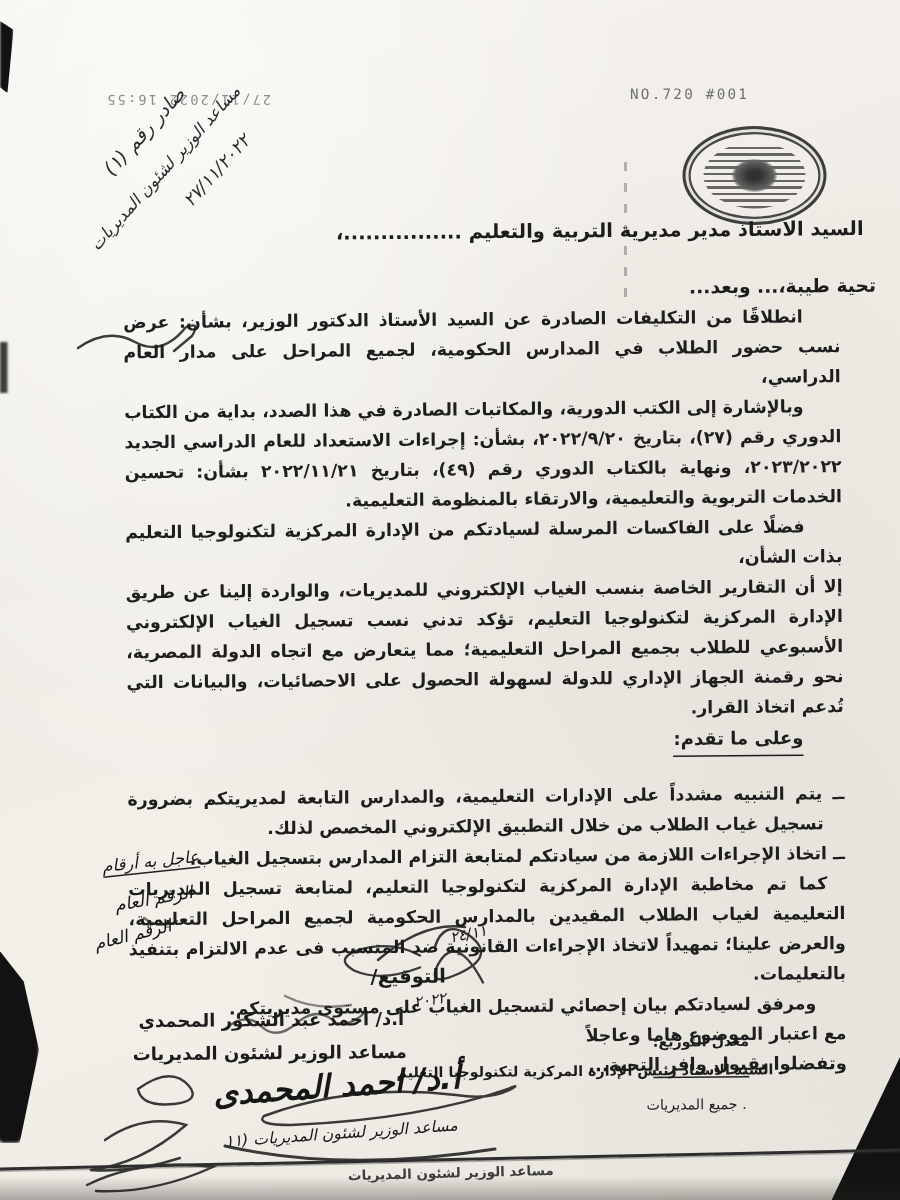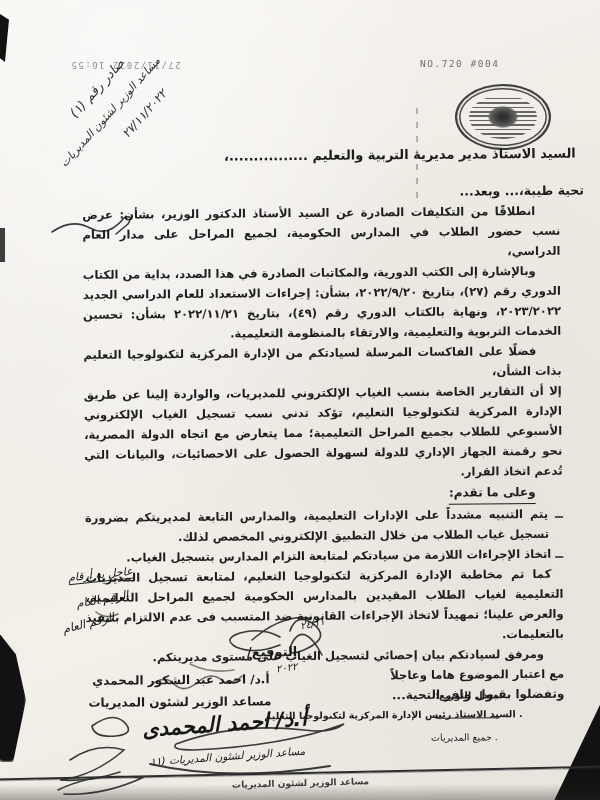--- a/index.html
+++ b/index.html
@@ -29,21 +29,21 @@
   .crease{position:absolute;left:416px;top:108px;width:2px;height:92px;
     background:repeating-linear-gradient(180deg,rgba(60,60,60,.35) 0 6px,transparent 6px 14px);filter:blur(.4px);}
   
   .title{position:absolute;top:148px;right:22px;font-size:13px;font-weight:bold;white-space:nowrap;}
   .salutation{position:absolute;top:185px;right:14px;font-size:12.5px;font-weight:bold;}
   
   .col{position:absolute;top:203px;right:38px;left:84px;font-size:11.6px;line-height:20px;font-weight:bold;
     text-align:justify;color:#1e1e1e;}
   .col p{margin:0;}
   .ind25{text-indent:25px;} .ind12{text-indent:12px;} .ind20{text-indent:20px;}
-  .res-heading{display:block;margin:1px 27px 0 0;width:fit-content;font-size:12px;
+  .res-heading{display:block;margin:1px 27px 15px 0;width:fit-content;font-size:12px;
     border-bottom:1.5px solid #1e1e1e;padding-bottom:1px;}
   .bullet{padding-right:14px;text-indent:-14px;}
   .urgency{margin:2px 160px 0 0;text-align:right;}
   .farewell{margin:4px 163px 0 0;text-align:right;font-size:12px;}
   
   .sig-label{position:absolute;left:245px;top:644px;font-size:13px;font-weight:bold;}
   .sig-name{position:absolute;left:90px;top:672px;font-size:12px;font-weight:bold;white-space:nowrap;}
   .sig-title{position:absolute;left:86px;top:694px;font-size:12px;font-weight:bold;white-space:nowrap;}
   
   .dist-heading{position:absolute;right:103px;top:691px;font-size:9.5px;font-weight:bold;
@@ -82,21 +82,21 @@
 
 <div class="page">
 
   <div class="art art-tl"></div>
   <div class="art art-l2"></div>
   <div class="art art-wedge"></div>
   <div class="art art-br"></div>
   <div class="art-bottom"></div>
 
   <div class="fax flip" style="left:70px;top:60px;">27/11/2022 16:55</div>
-  <div class="fax right" style="left:420px;top:58px;">NO.720 #004</div>
+  <div class="fax right" style="left:420px;top:58px;">NO.720 #001</div>
 
   <div class="stamp">
     <div class="inner"></div>
     <div class="core"></div>
   </div>
 
   <div class="crease"></div>
 
   <div class="doc">
 

